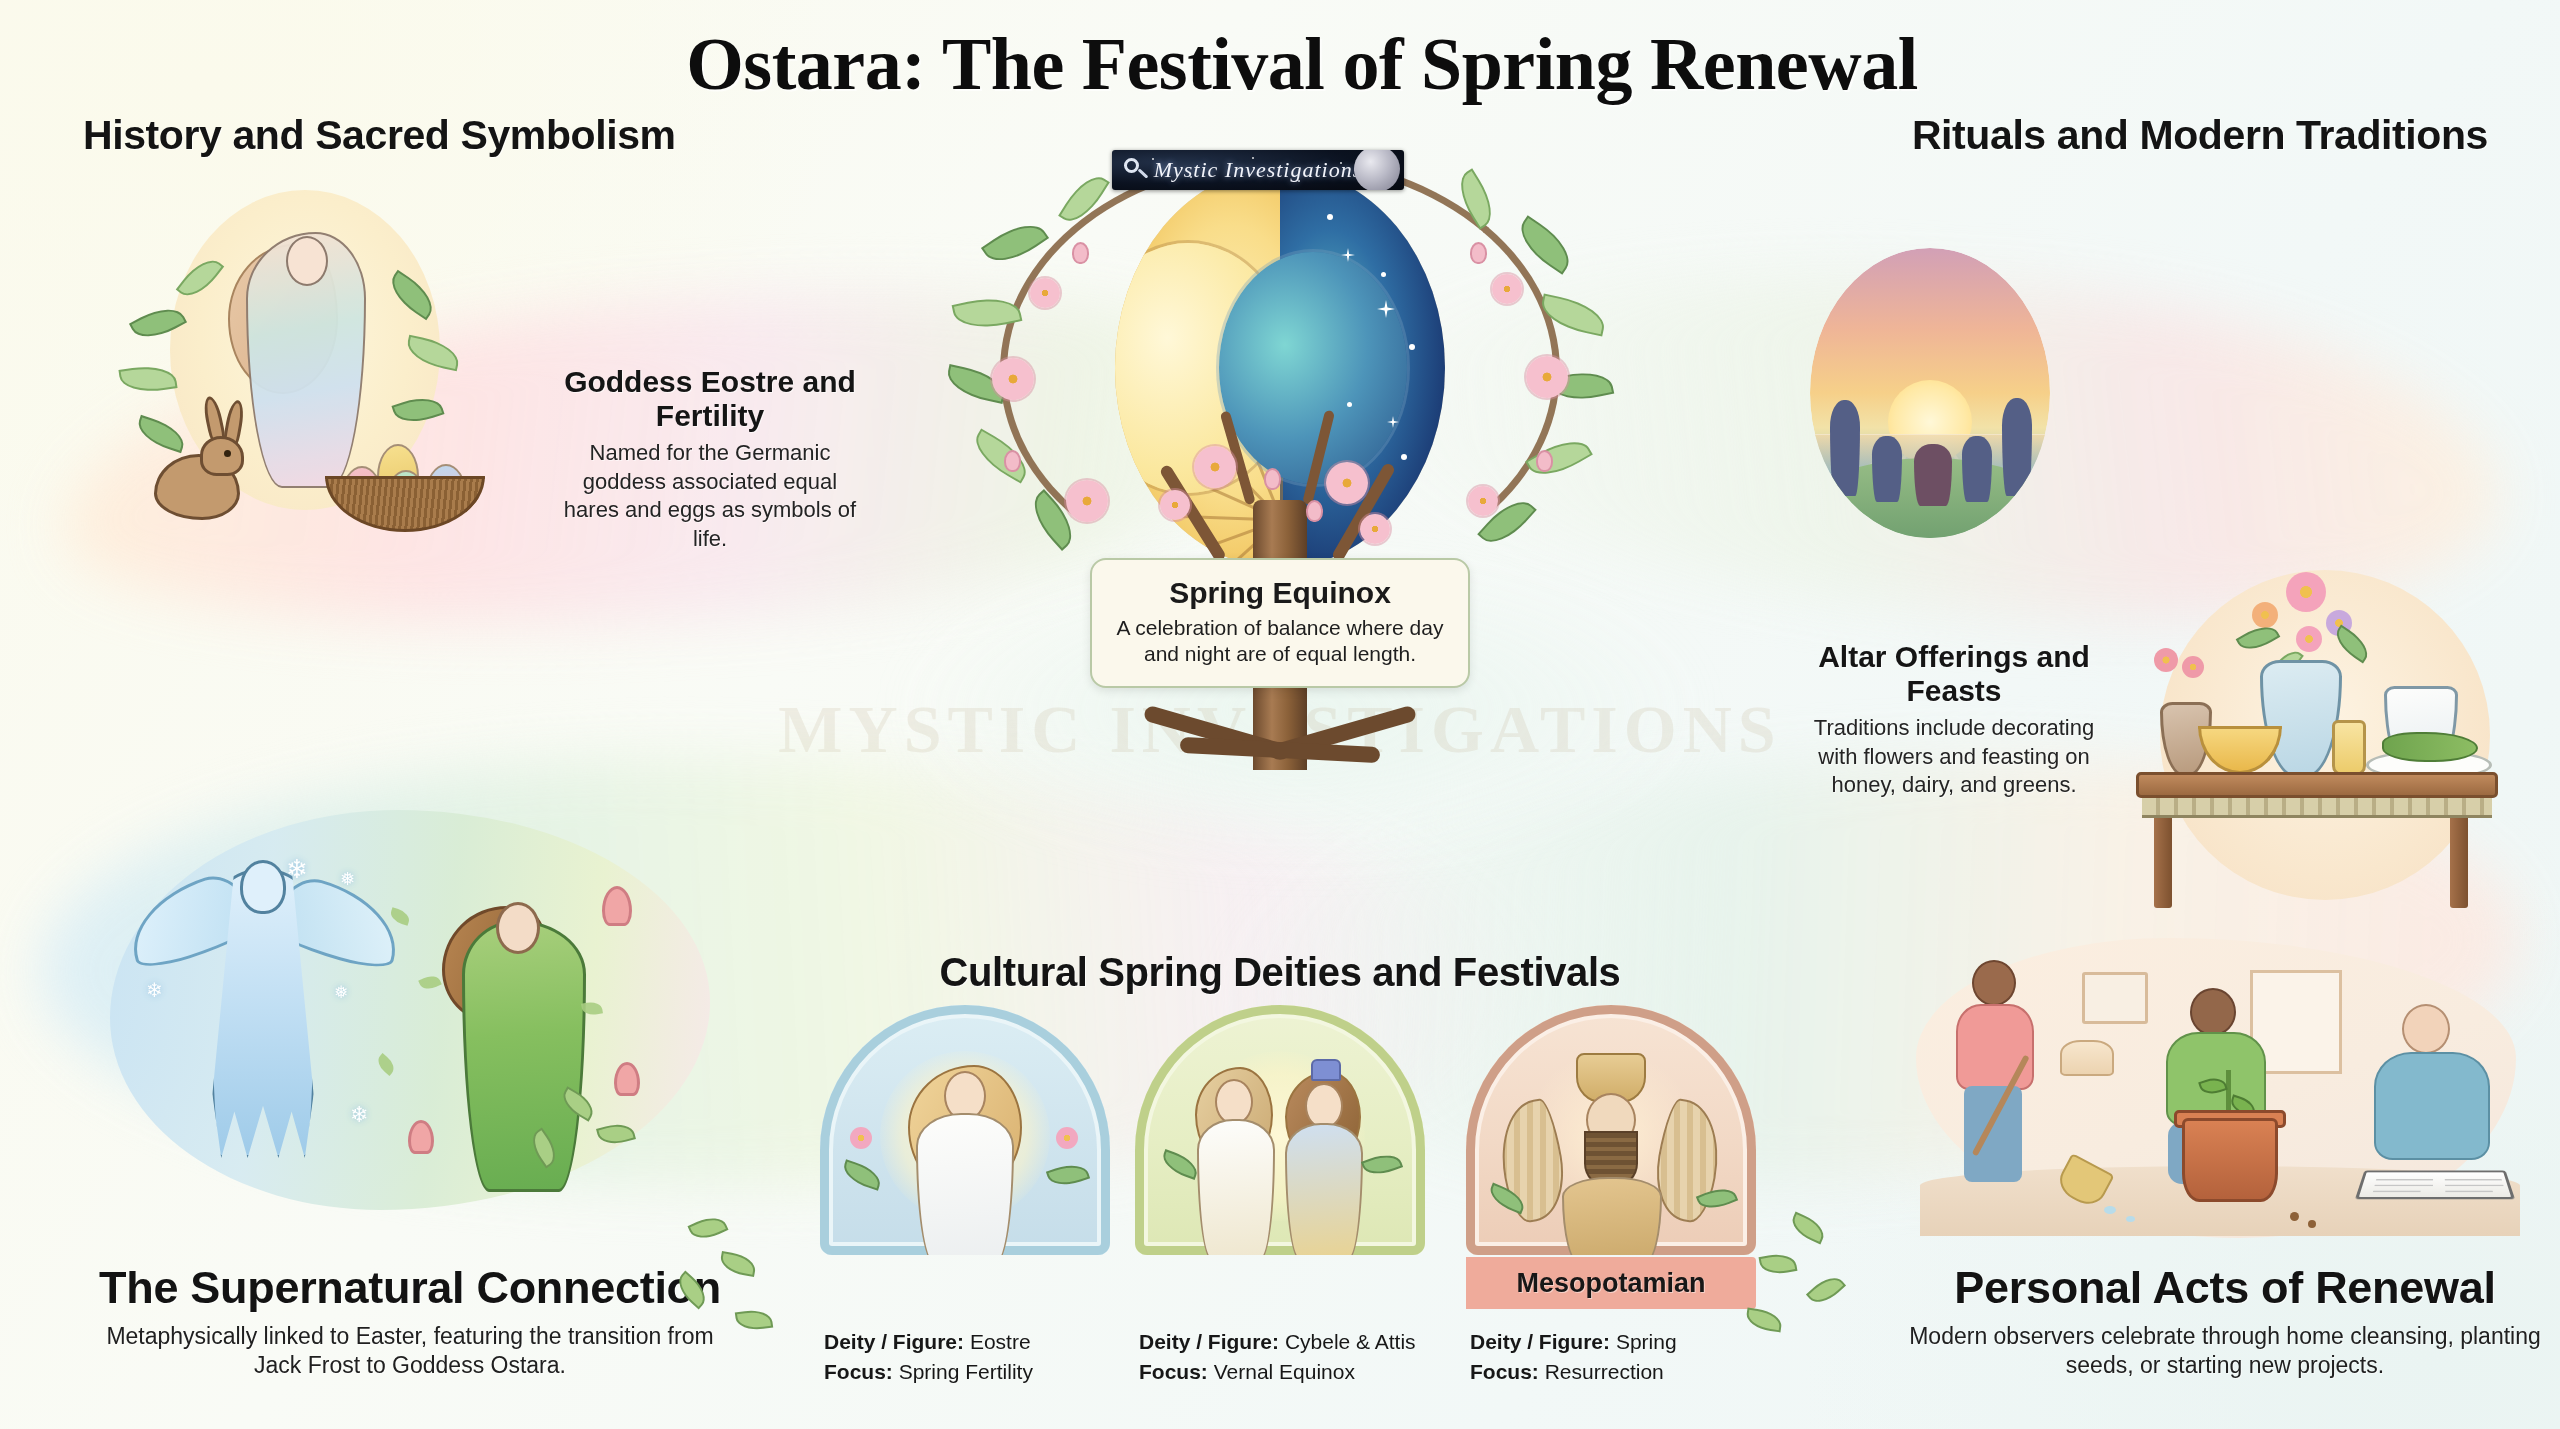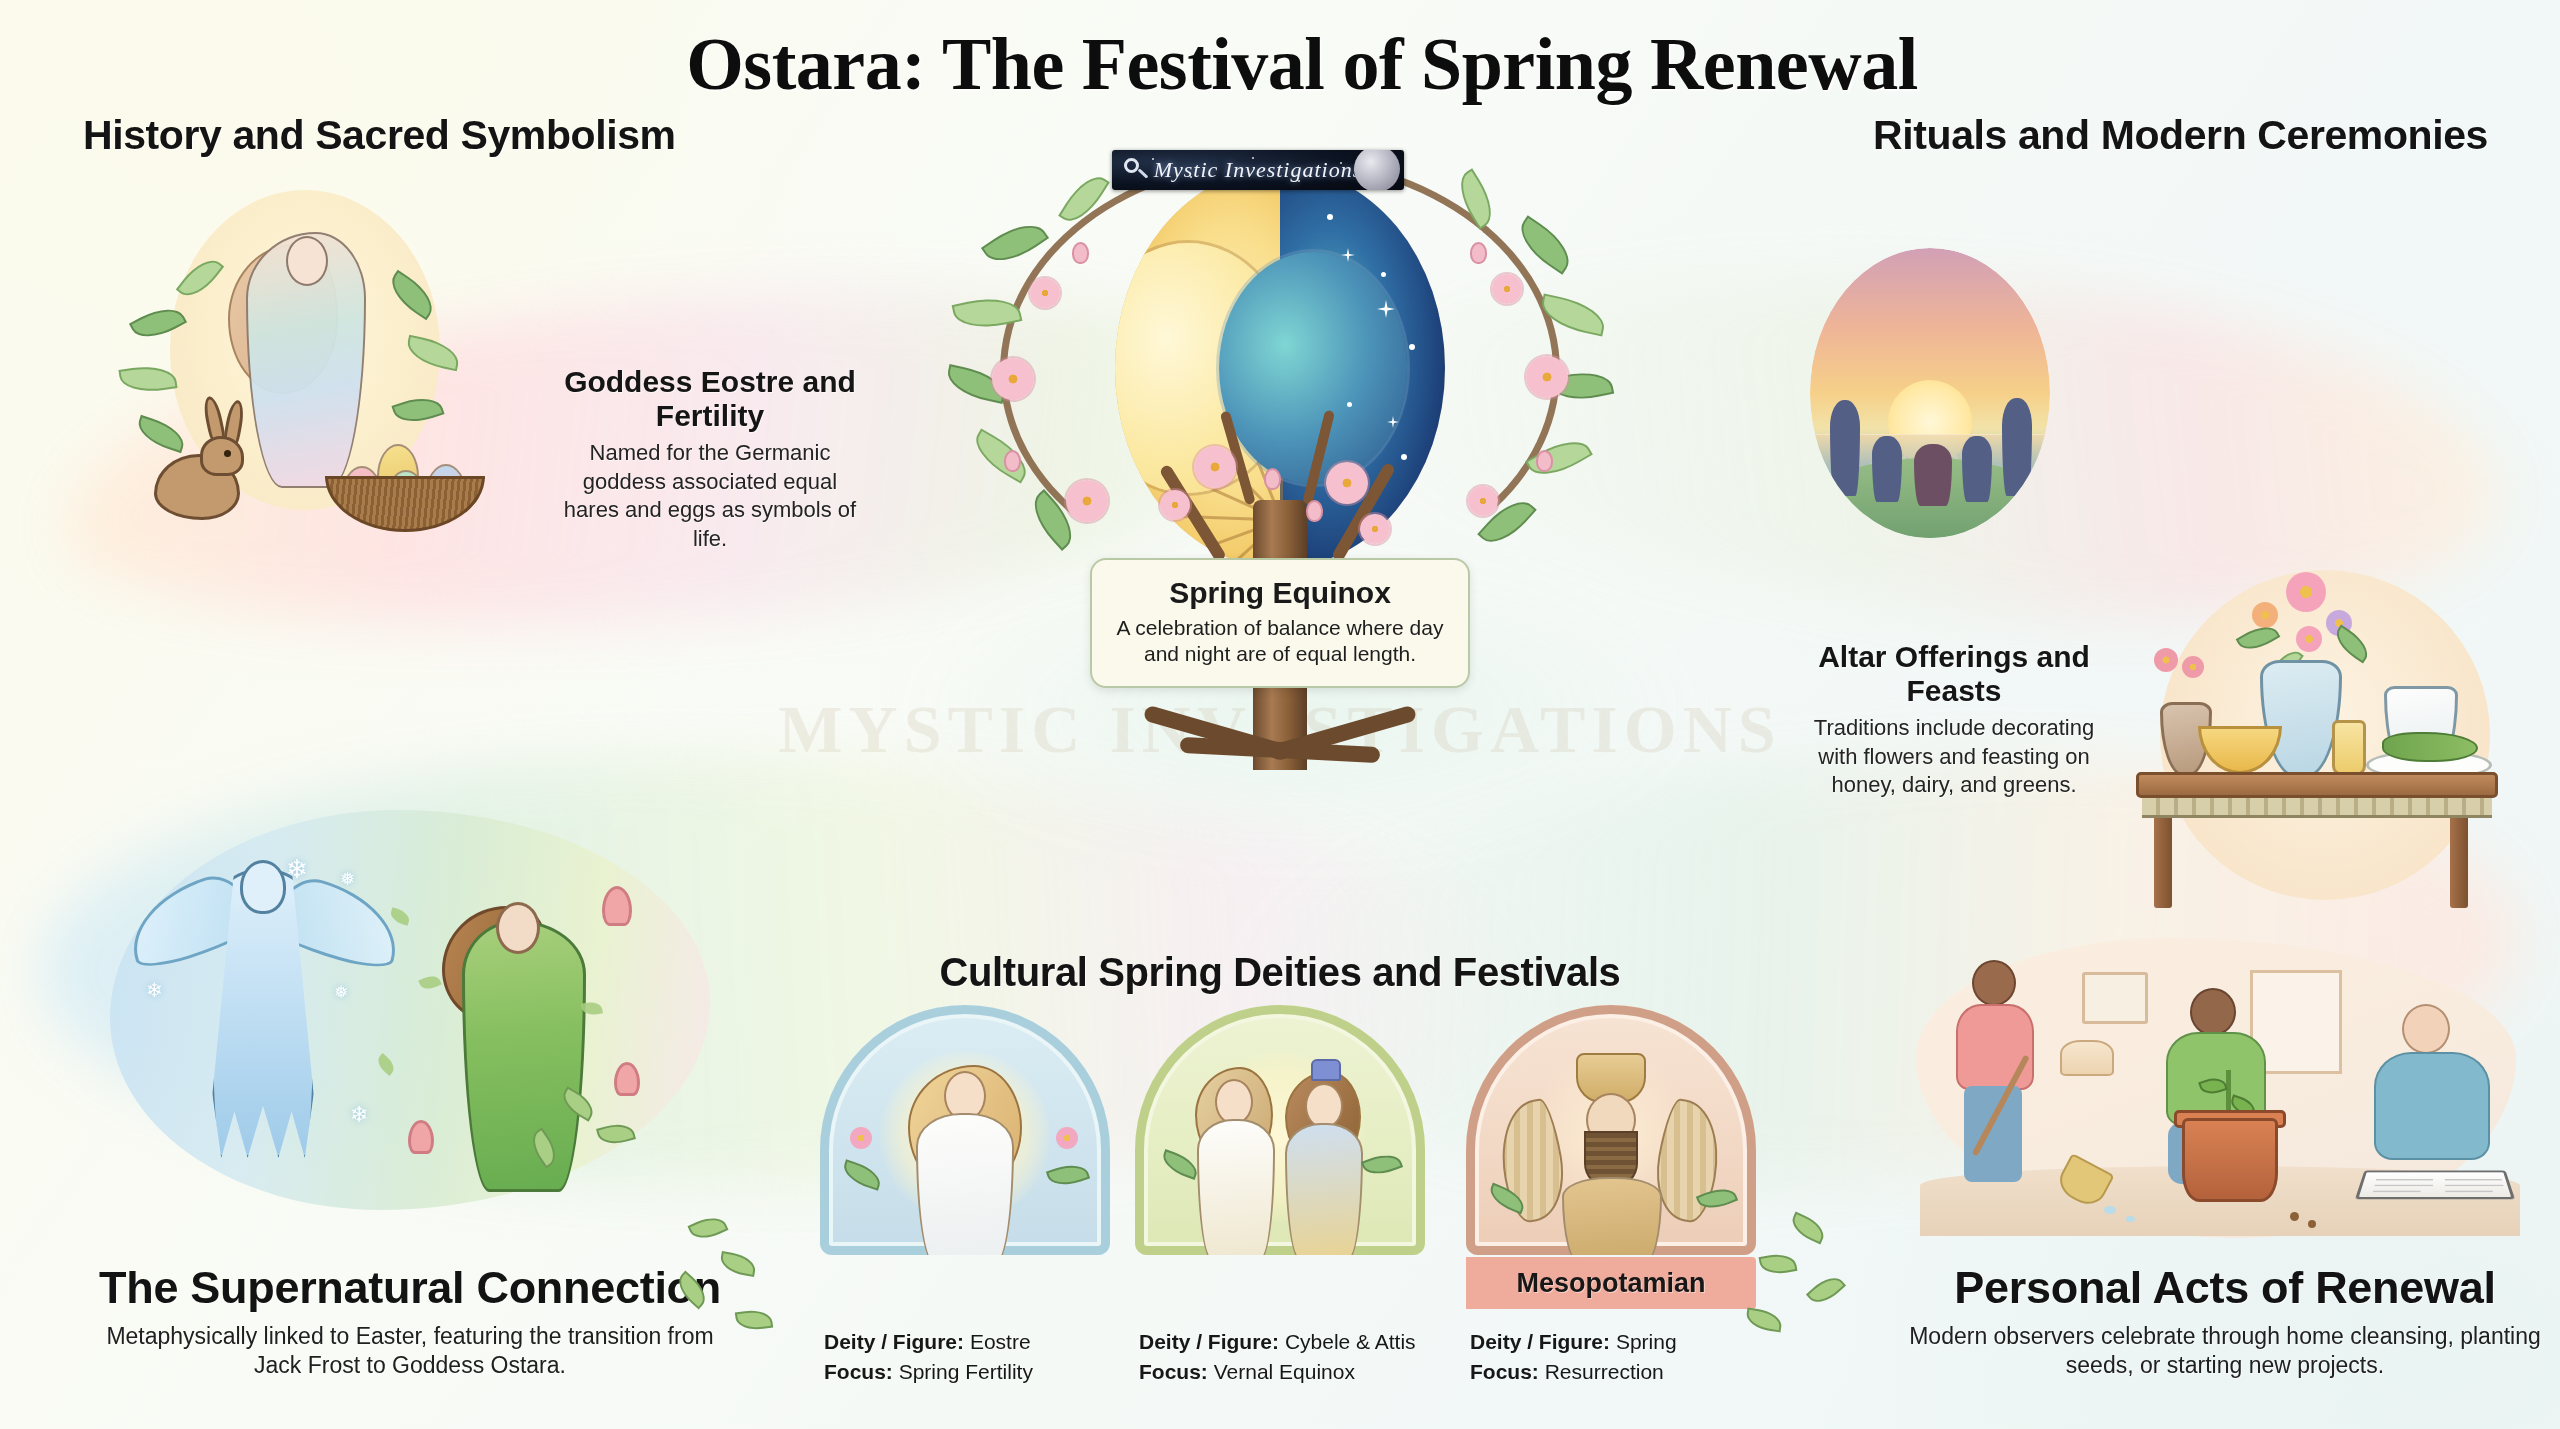--- a/index.html
+++ b/index.html
@@ -352,21 +352,21 @@
   <div class="wash wash-b"></div>
   <div class="wash wash-c"></div>
   <div class="wash wash-d"></div>
   <div class="wash wash-mid"></div>
 
   <div class="watermark">MYSTIC INVESTIGATIONS</div>
 
   <div class="main-title">Ostara: The Festival of Spring Renewal</div>
 
   <div class="sec-head" id="head-left">History and Sacred Symbolism</div>
-  <div class="sec-head" id="head-right">Rituals and Modern Ceremonies</div>
+  <div class="sec-head" id="head-right">Rituals and Modern Traditions</div>
   <div class="sec-head" id="head-center">Cultural Spring Deities and Festivals</div>
 
   <div class="illus" id="ill-eostre">
     <div class="eostre-halo"></div>
     <div class="eo-hair"></div>
     <div class="eo-figure"></div>
     <div class="eo-head"></div>
 
     <div class="leaf" style="left:22px;top:120px;width:52px;height:26px;transform:rotate(-28deg)"></div>
     <div class="leaf lt" style="left:10px;top:176px;width:56px;height:26px;transform:rotate(-8deg)"></div>

